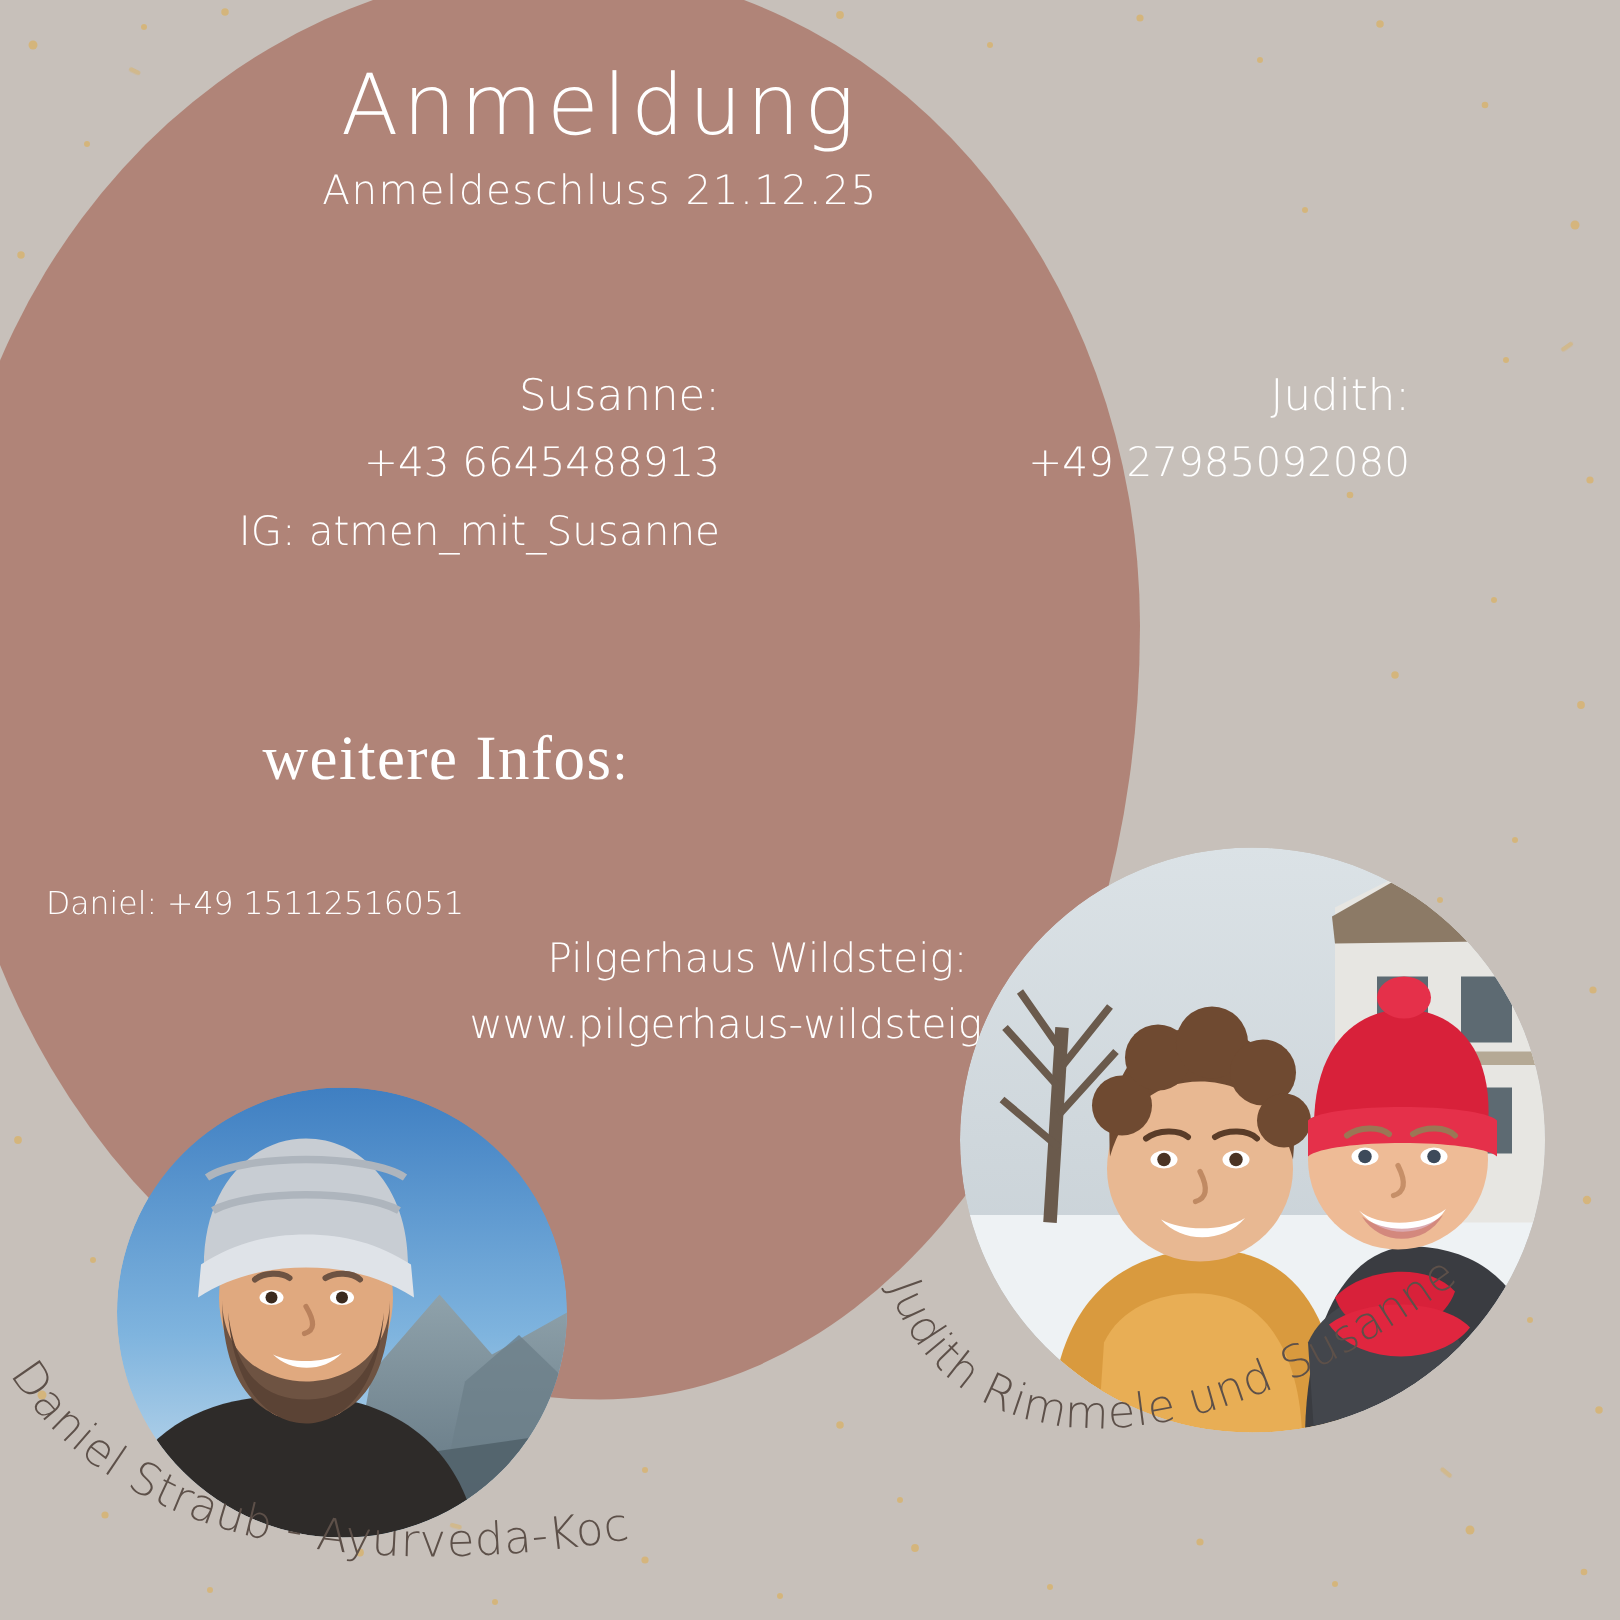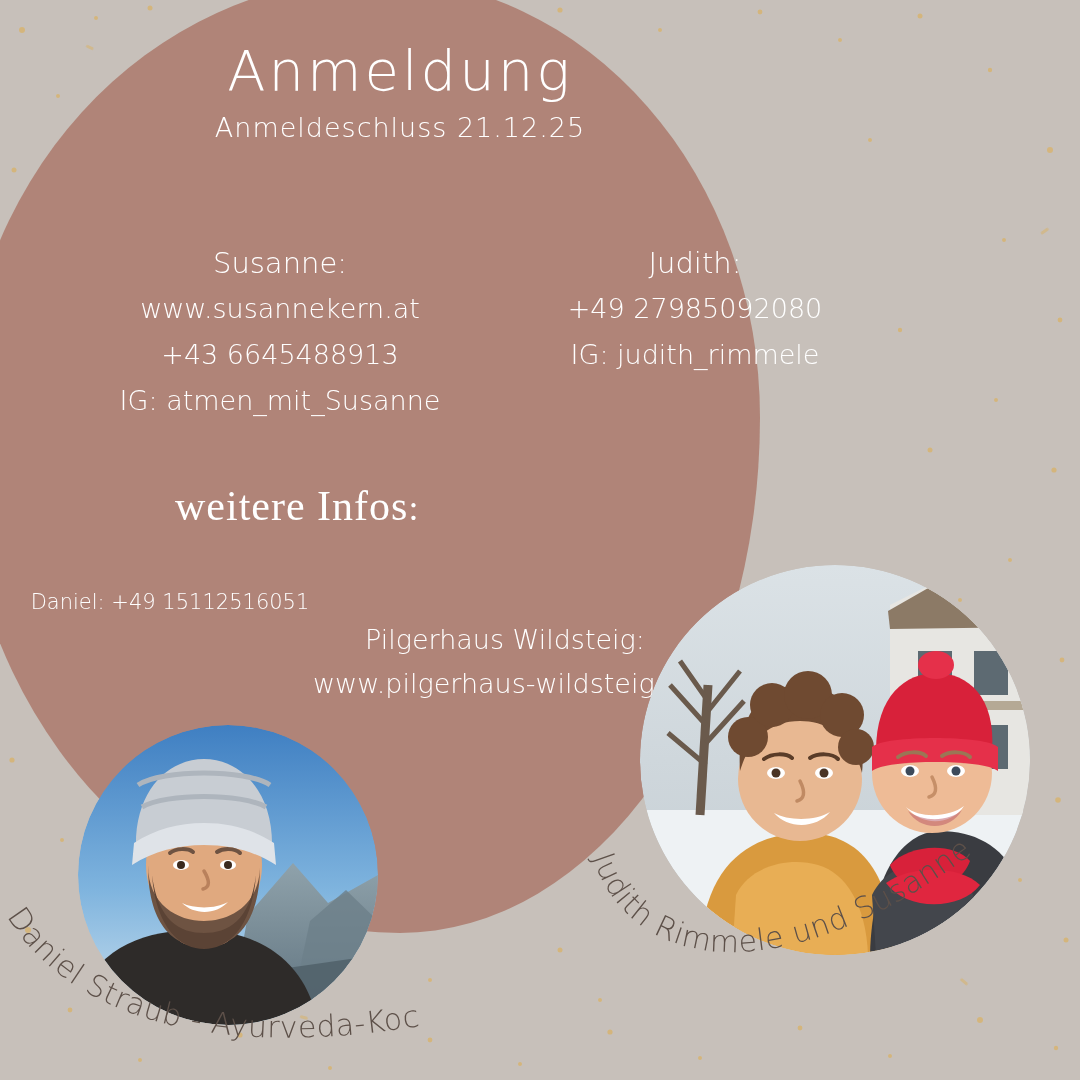--- a/index.html
+++ b/index.html
@@ -63,32 +63,32 @@
     top: 112px;
     font-size: 27px;
   }
   #subtitle2 {
     top: 152px;
     font-size: 27px;
   }
 
   .col {
     position: absolute;
-    text-align: center;
+    text-align: right;
     font-size: 27px;
     line-height: 46px;
     font-weight: 300;
   }
   #col-susanne {
     left: 60px;
     top: 240px;
     width: 400px;
   }
   #col-judith {
-    left: 440px;
+    left: 450px;
     top: 240px;
     width: 470px;
   }
   .col .name {
     font-size: 29px;
     display: block;
   }
   .col .line {
     display: block;
   }
@@ -238,29 +238,27 @@
 
 <div id="blob"></div>
 
 <div id="content">
 
   <div class="ttl" id="title">Anmeldung</div>
   <div class="ttl" id="subtitle1">Anmeldeschluss 21.12.25</div>
 
   <div class="col" id="col-susanne">
     <span class="name">Susanne:</span>
-    <span class="line">www.susannekern.at</span>
     <span class="line">+43 6645488913</span>
     <span class="line">IG: atmen_mit_Susanne</span>
   </div>
 
   <div class="col" id="col-judith">
     <span class="name">Judith:</span>
     <span class="line">+49 27985092080</span>
-    <span class="line">IG: judith_rimmele</span>
   </div>
 
   <div id="weitere"><span>weitere Infos</span><span class="colon">:</span></div>
 
   <div id="daniel-block">
     <span class="line">Daniel:</span>
     <span class="line">+49 15112516051</span>
   </div>
 
   <div id="pilger-block">

